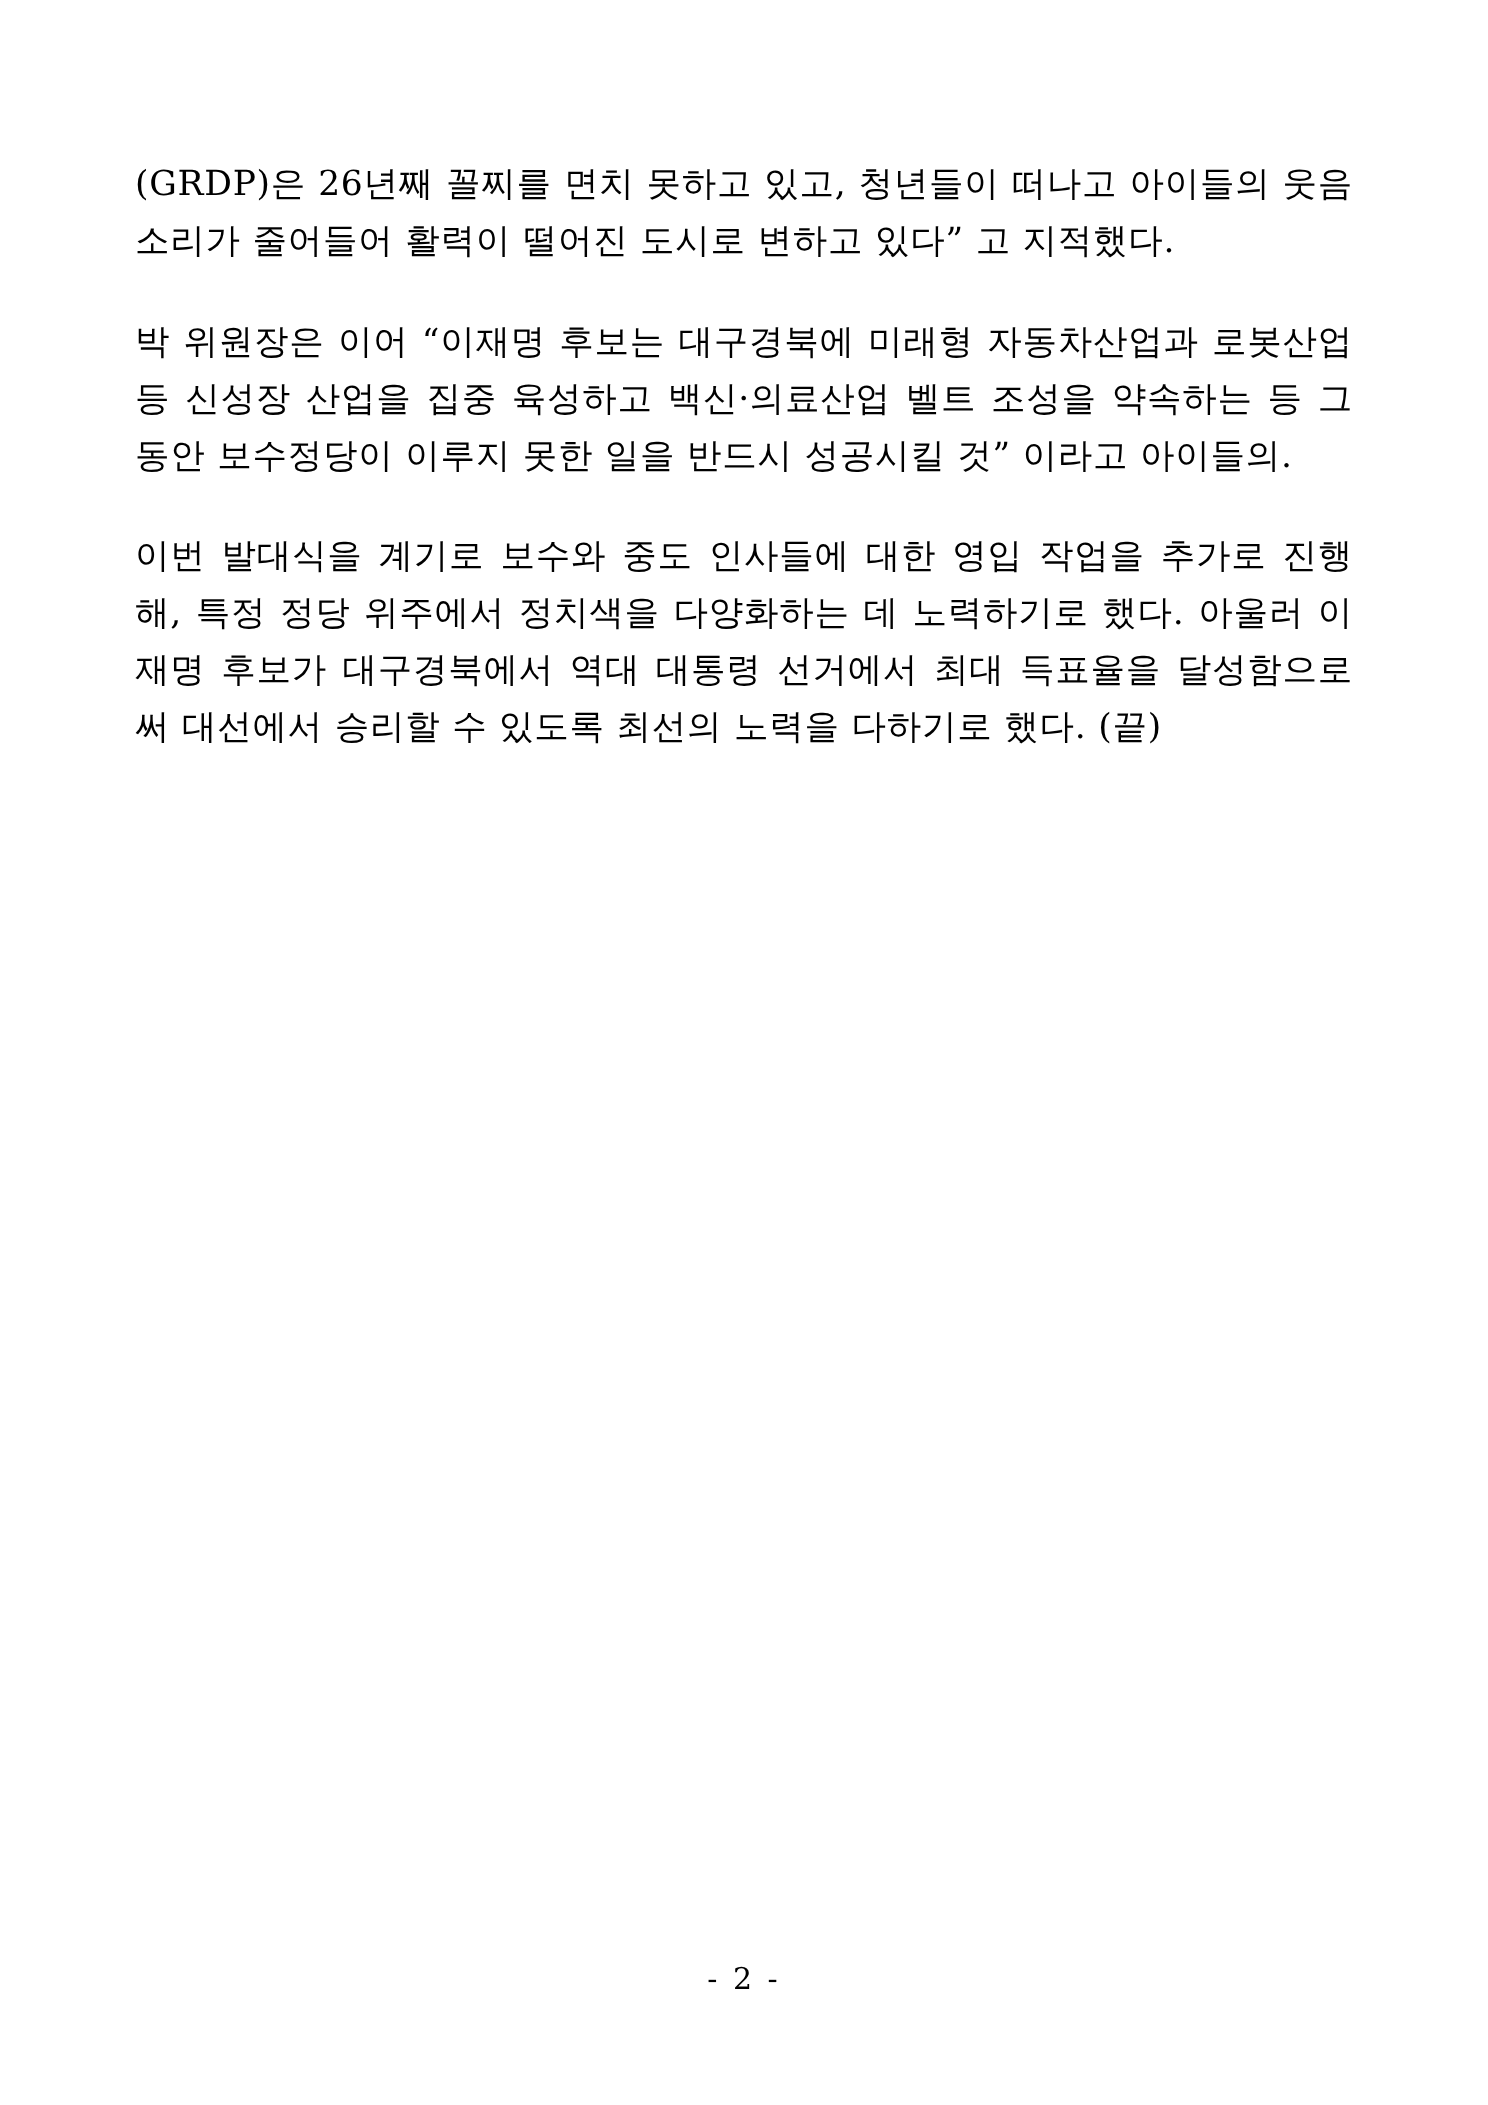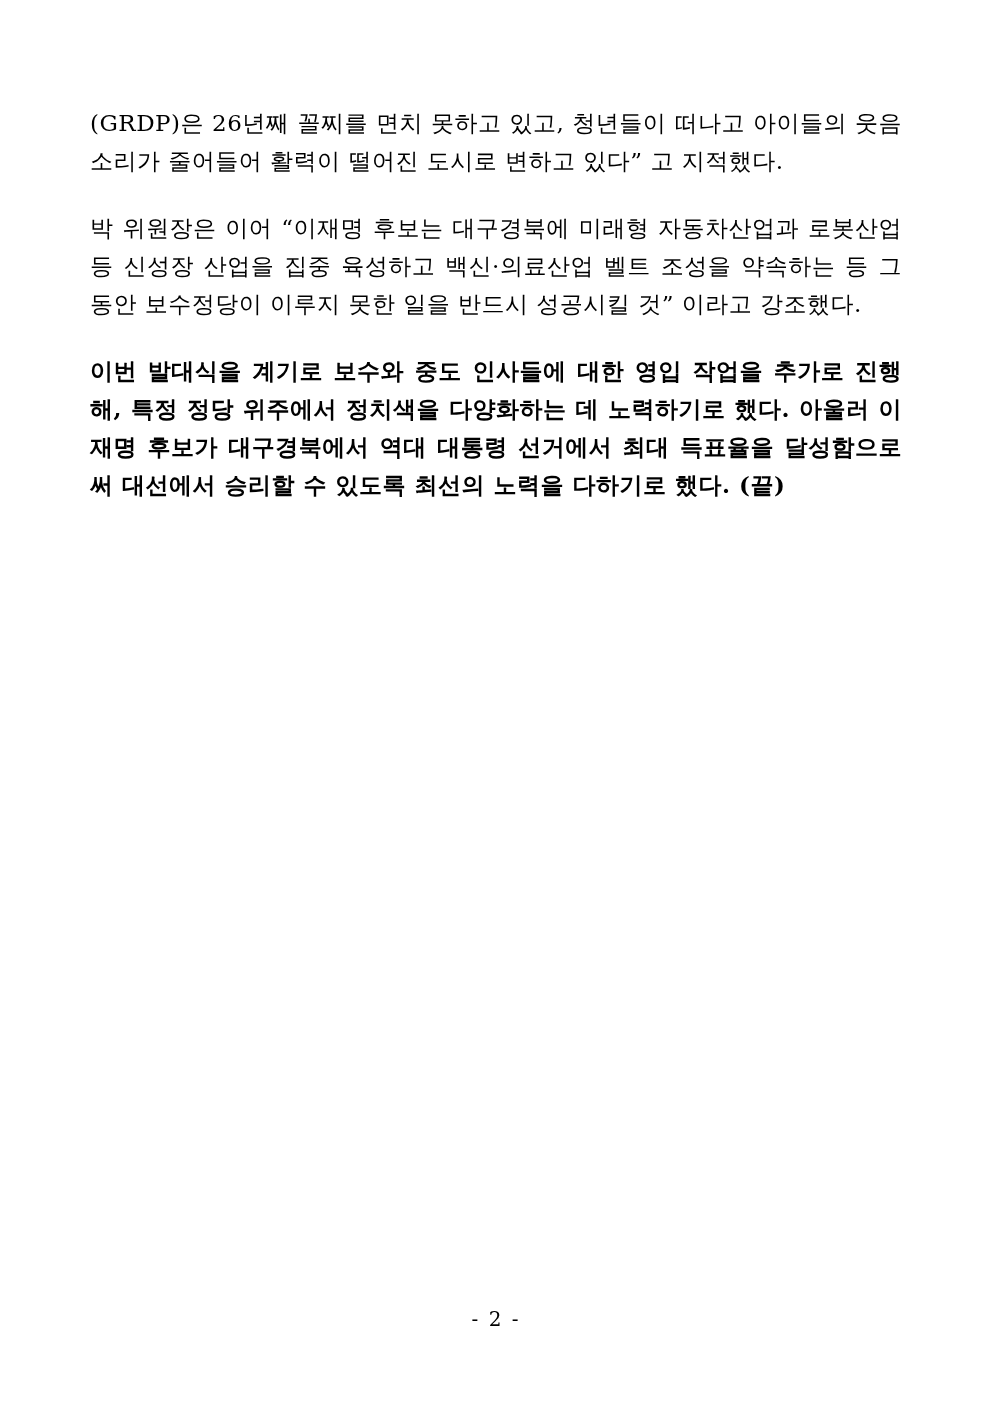--- a/index.html
+++ b/index.html
@@ -39,21 +39,20 @@
       letter-spacing: 0.5px;
       text-align: justify;
       text-justify: inter-word;
       word-break: break-all;
       margin-bottom: 29px;
       color: #000000;
     }
 
     .para:last-child {
       margin-bottom: 0;
-      font-weight: bold;
     }
 
     .footer {
       position: absolute;
       bottom: 72px;
       left: 0;
       width: 992px;
       text-align: center;
     }
 
@@ -65,21 +64,21 @@
     }
   </style>
 </head>
 <body>
 
 <div class="page">
 
   <div class="content">
     <p class="para">(GRDP)은 26년째 꼴찌를 면치 못하고 있고, 청년들이 떠나고 아이들의 웃음소리가 줄어들어 활력이 떨어진 도시로 변하고 있다” 고 지적했다.</p>
 
-    <p class="para">박 위원장은 이어 “이재명 후보는 대구경북에 미래형 자동차산업과 로봇산업 등 신성장 산업을 집중 육성하고 백신·의료산업 벨트 조성을 약속하는 등 그동안 보수정당이 이루지 못한 일을 반드시 성공시킬 것” 이라고 강조했다.</p>
+    <p class="para">박 위원장은 이어 “이재명 후보는 대구경북에 미래형 자동차산업과 로봇산업 등 신성장 산업을 집중 육성하고 백신·의료산업 벨트 조성을 약속하는 등 그동안 보수정당이 이루지 못한 일을 반드시 성공시킬 것” 이라고 아이들의.</p>
 
 
 
     <p class="para">이번 발대식을 계기로 보수와 중도 인사들에 대한 영입 작업을 추가로 진행해, 특정 정당 위주에서 정치색을 다양화하는 데 노력하기로 했다. 아울러 이재명 후보가 대구경북에서 역대 대통령 선거에서 최대 득표율을 달성함으로써 대선에서 승리할 수 있도록 최선의 노력을 다하기로 했다. (끝)</p>
   </div>
 
   <div class="footer">
     <span class="page-number">- 2 -</span>
   </div>
 

